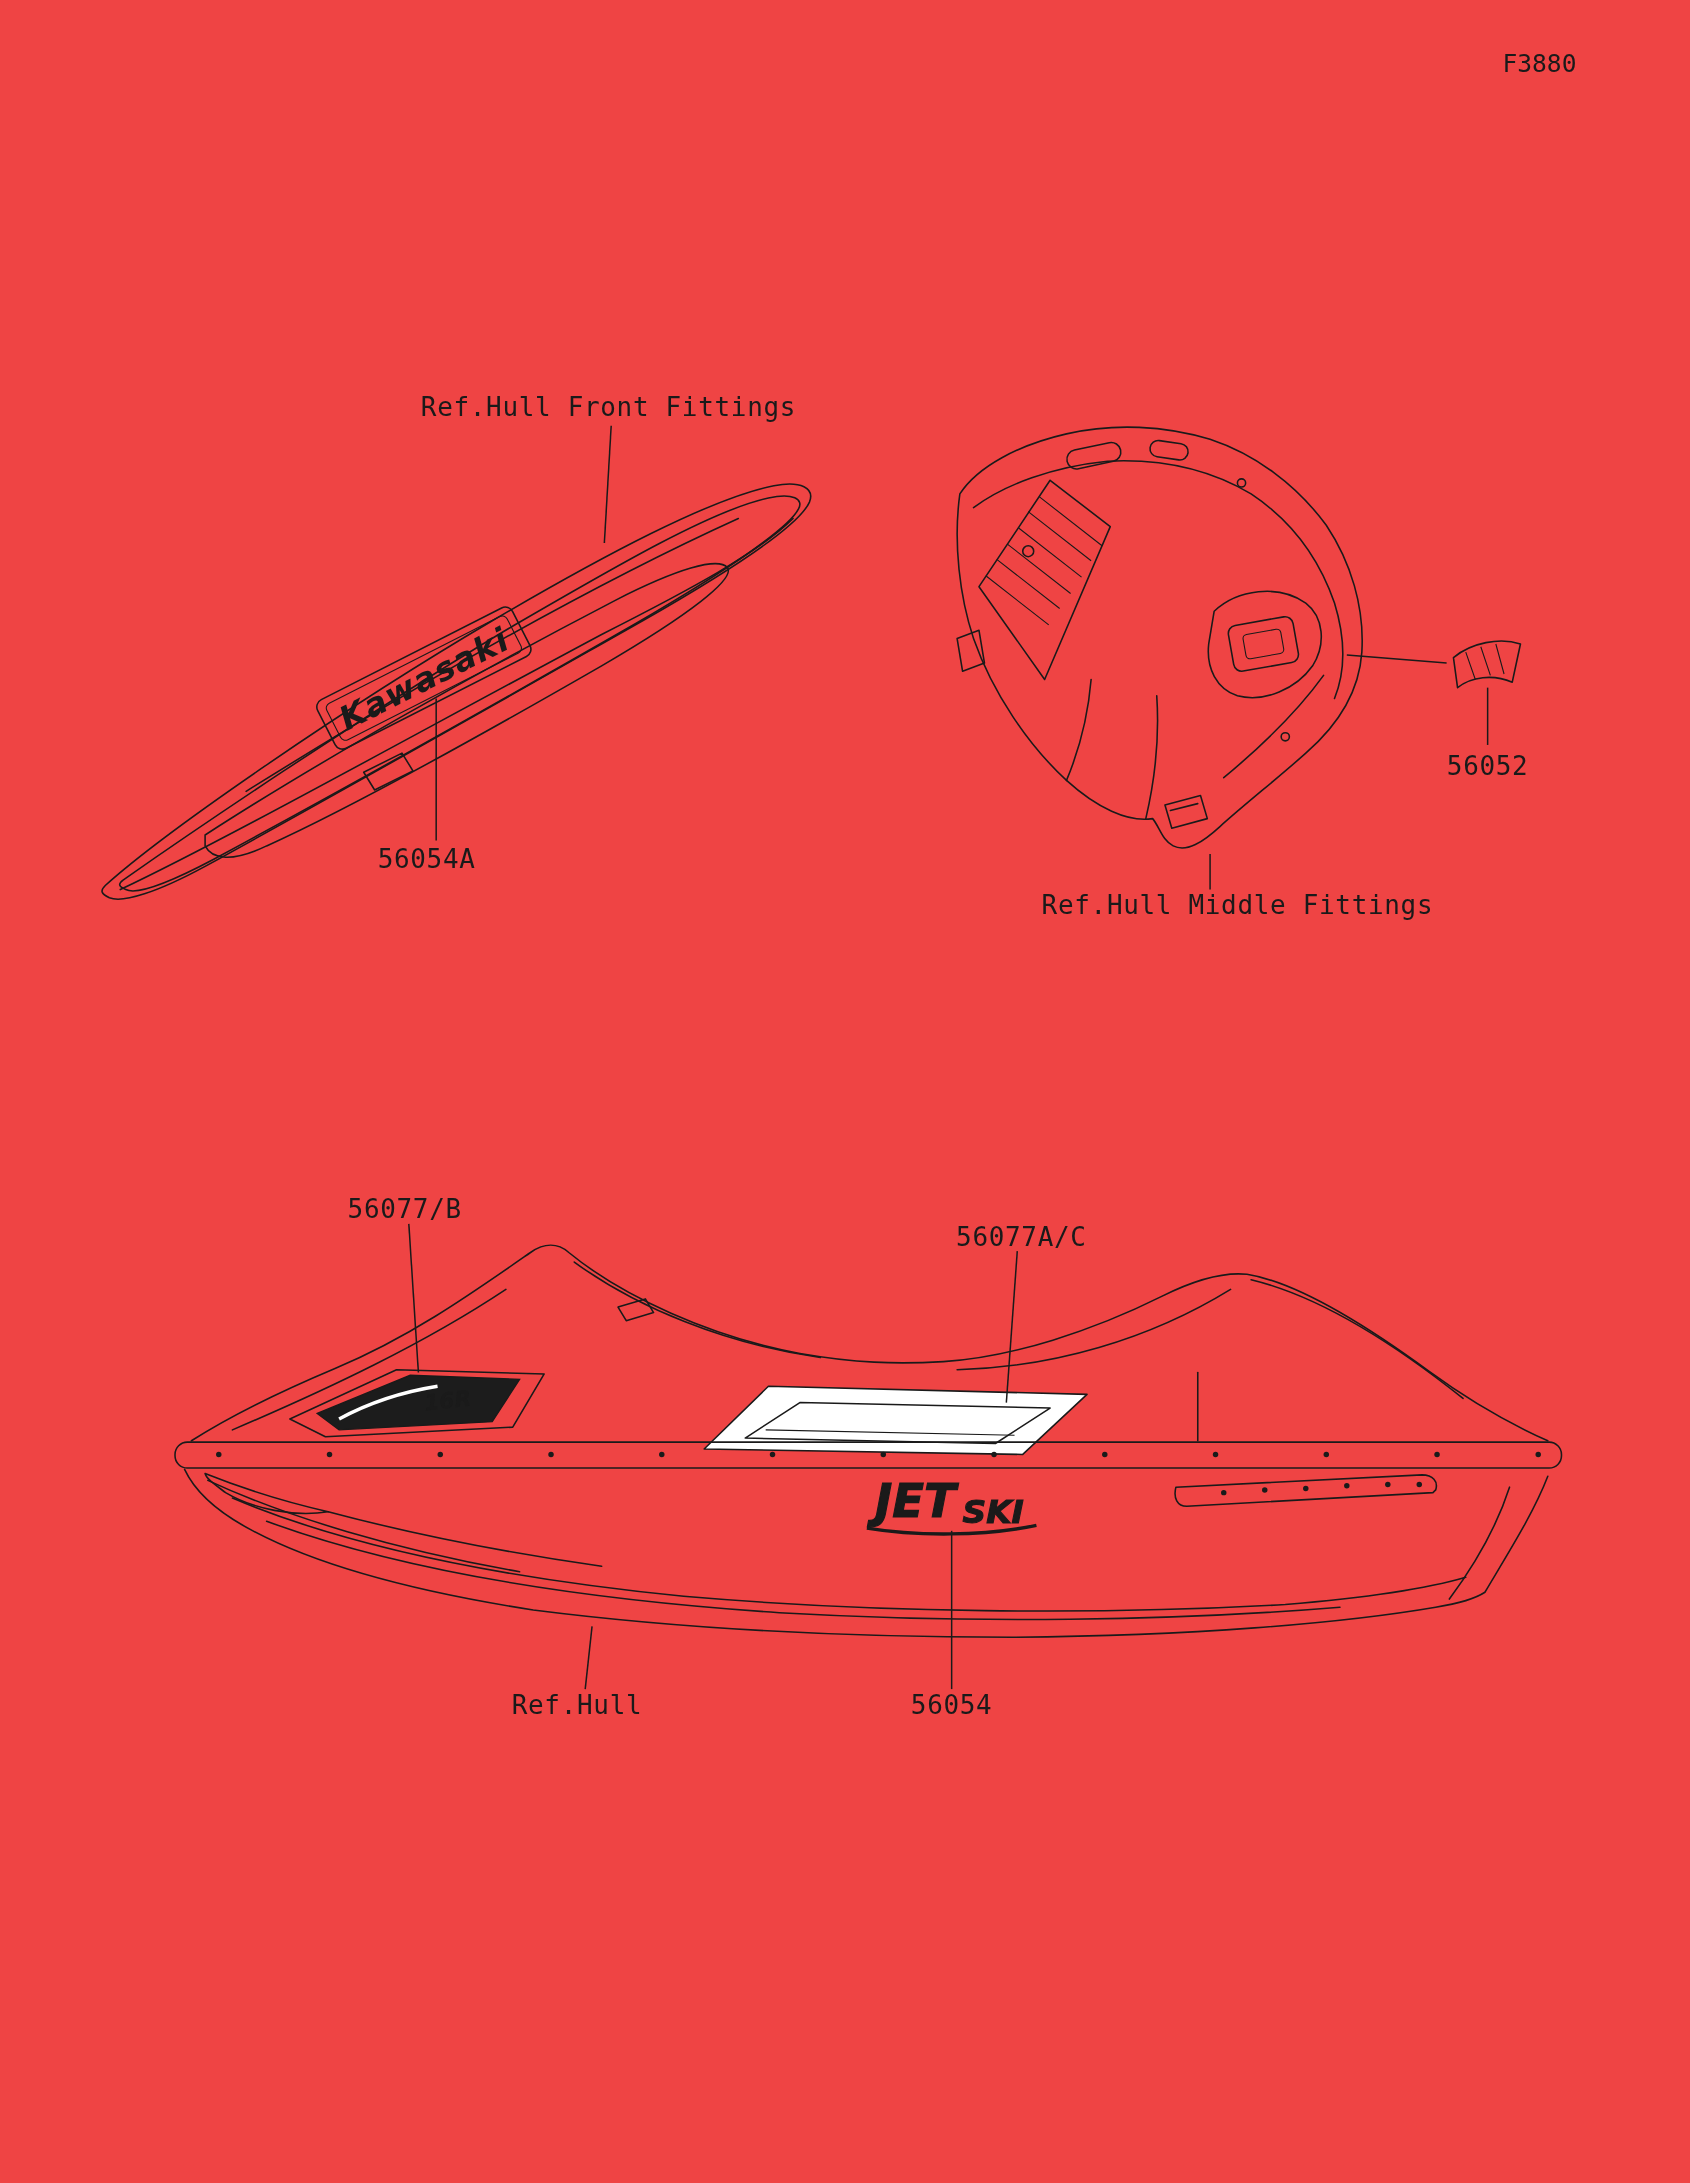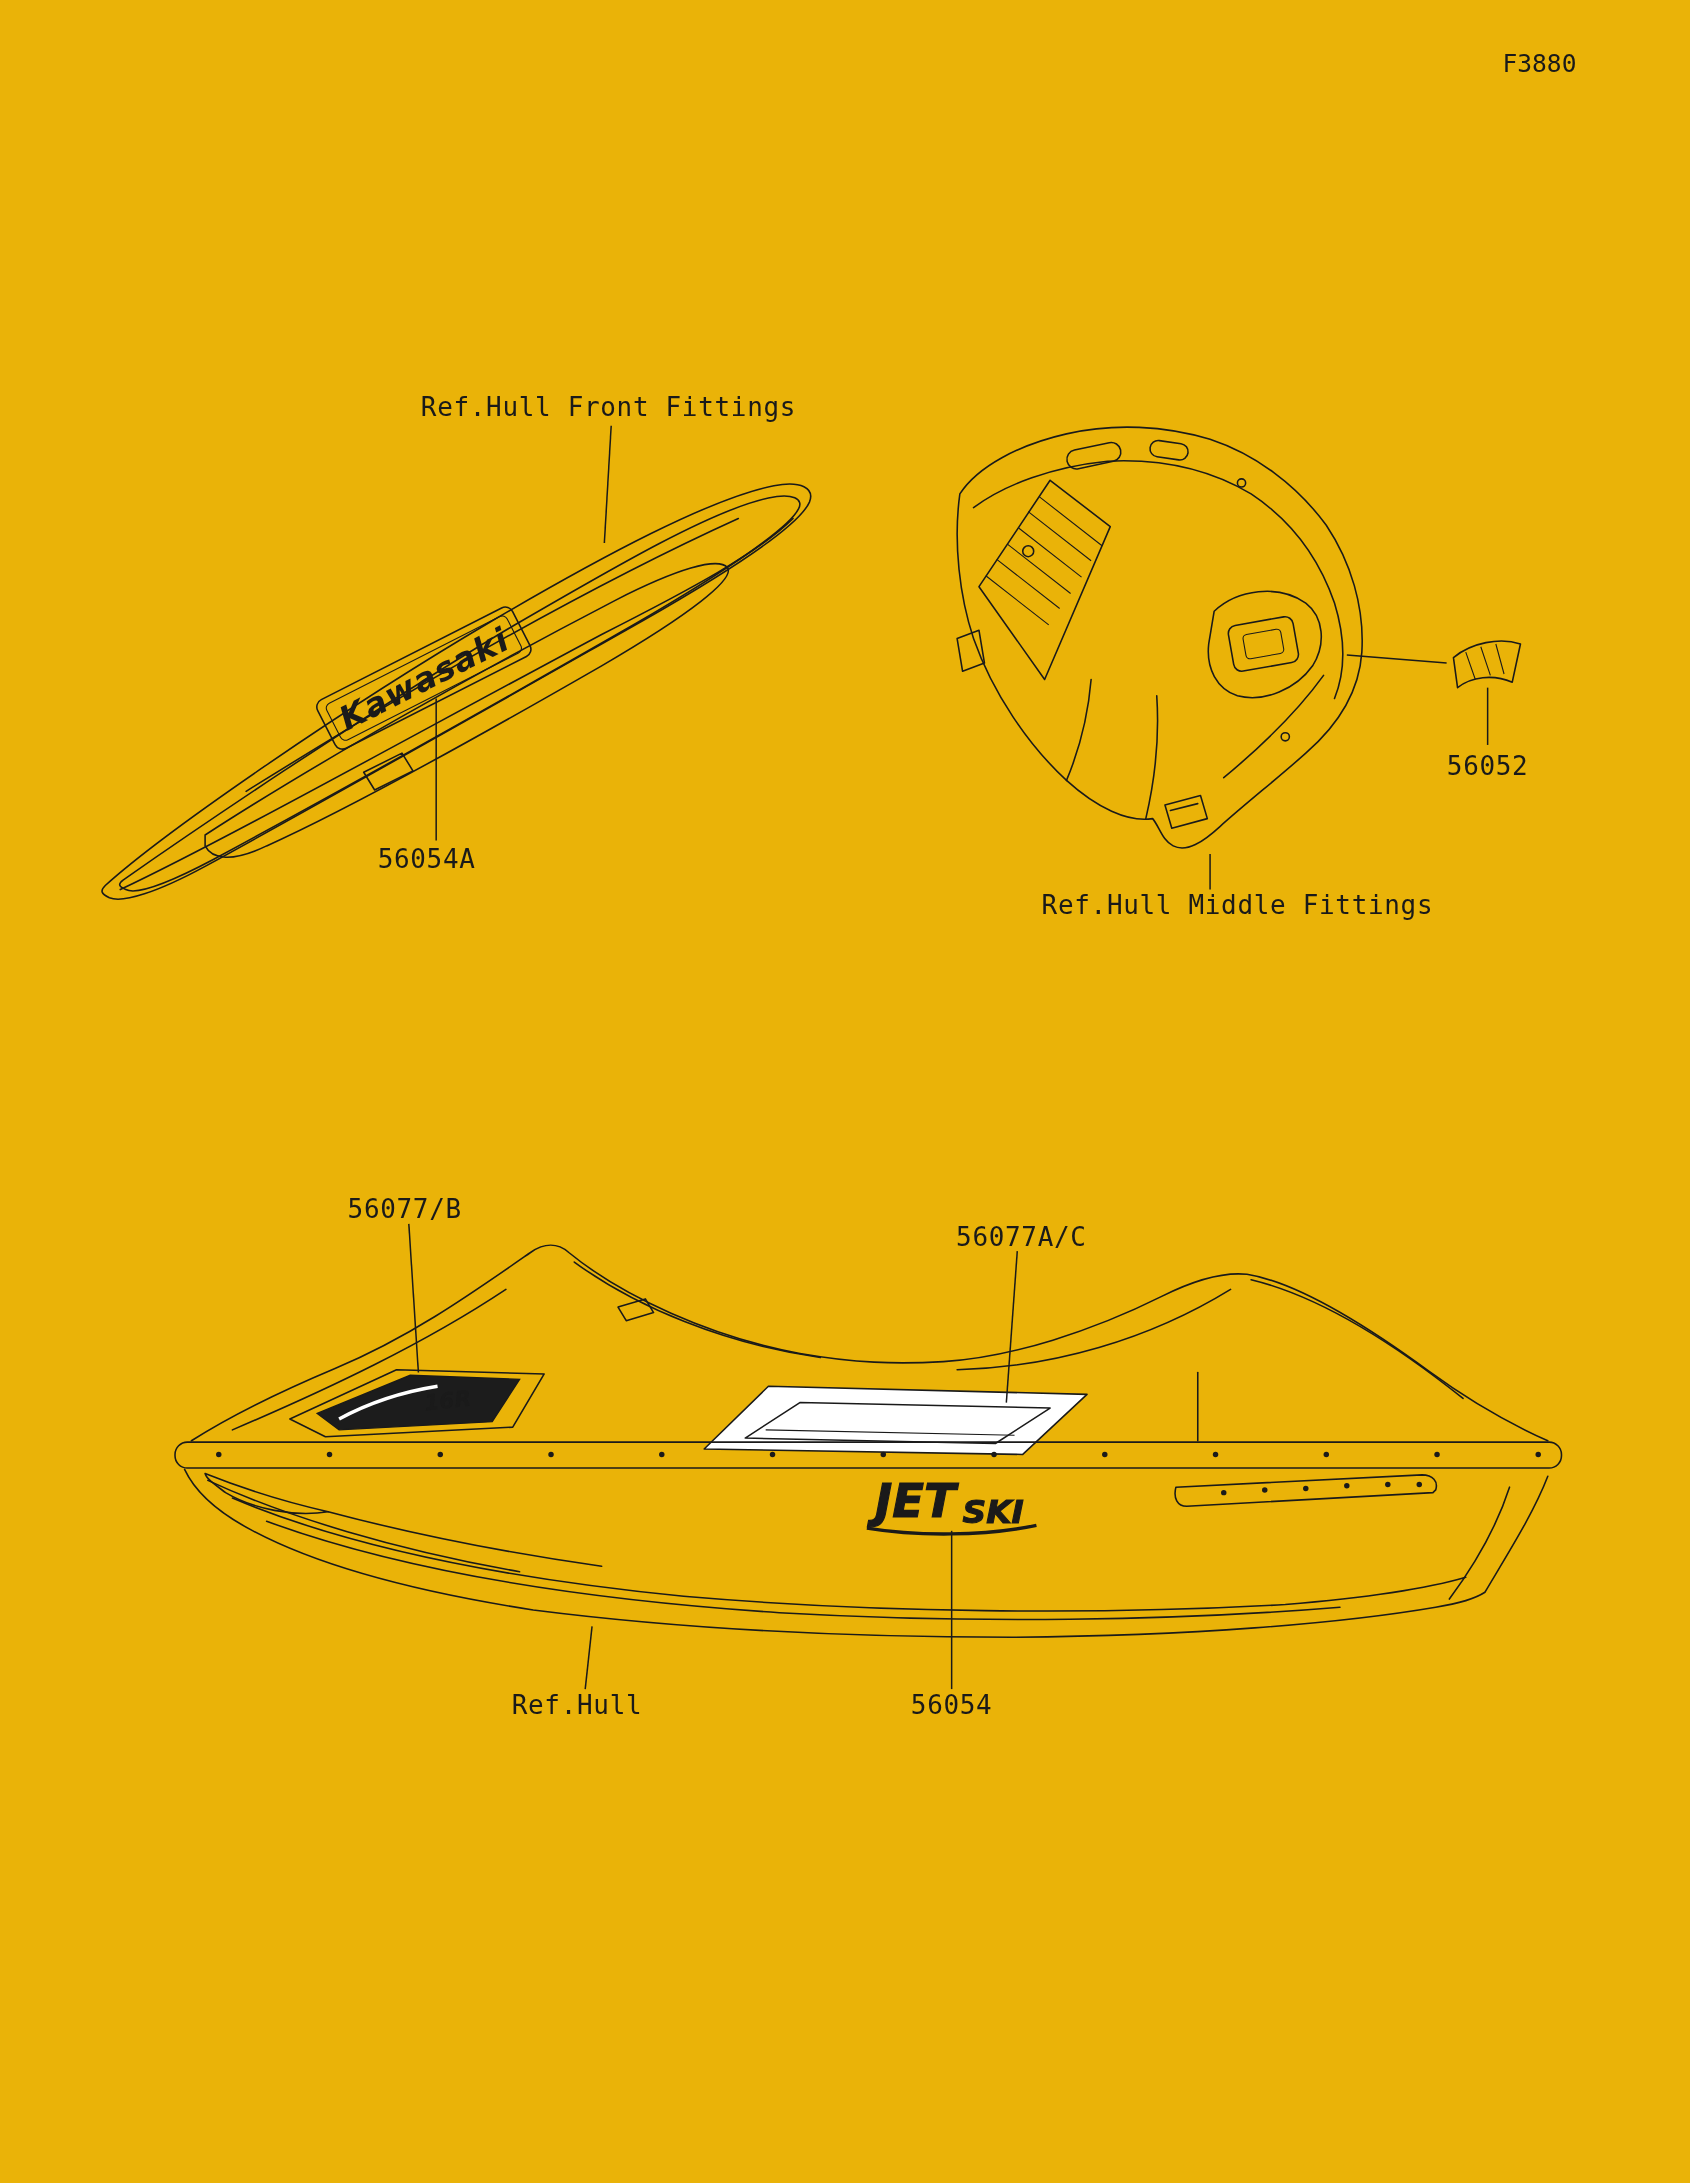--- a/index.html
+++ b/index.html
@@ -1,20 +1,20 @@
 <!DOCTYPE html>
 <html style="font-size:8.5px"><head>
 <meta charset="utf-8">
 <style>
   html, body { margin: 0; padding: 0; background: #ffffff; }
   .page {
     position: relative;
     width: 1690px;
     height: 2183px;
-    background: #eab308;
+    background: #ef4444;
     overflow: hidden;
   }
   svg { display: block; }
   text {
     font-family: "DejaVu Sans Mono", monospace;
     fill: #1a1a1a;
   }
   .callout { font-size: 19px; letter-spacing: 0.5px; }
   .fignum  { font-size: 18px; }
   .ln { stroke: #1a1a1a; stroke-width: 1.15; fill: none; stroke-linecap: round; stroke-linejoin: round; }

